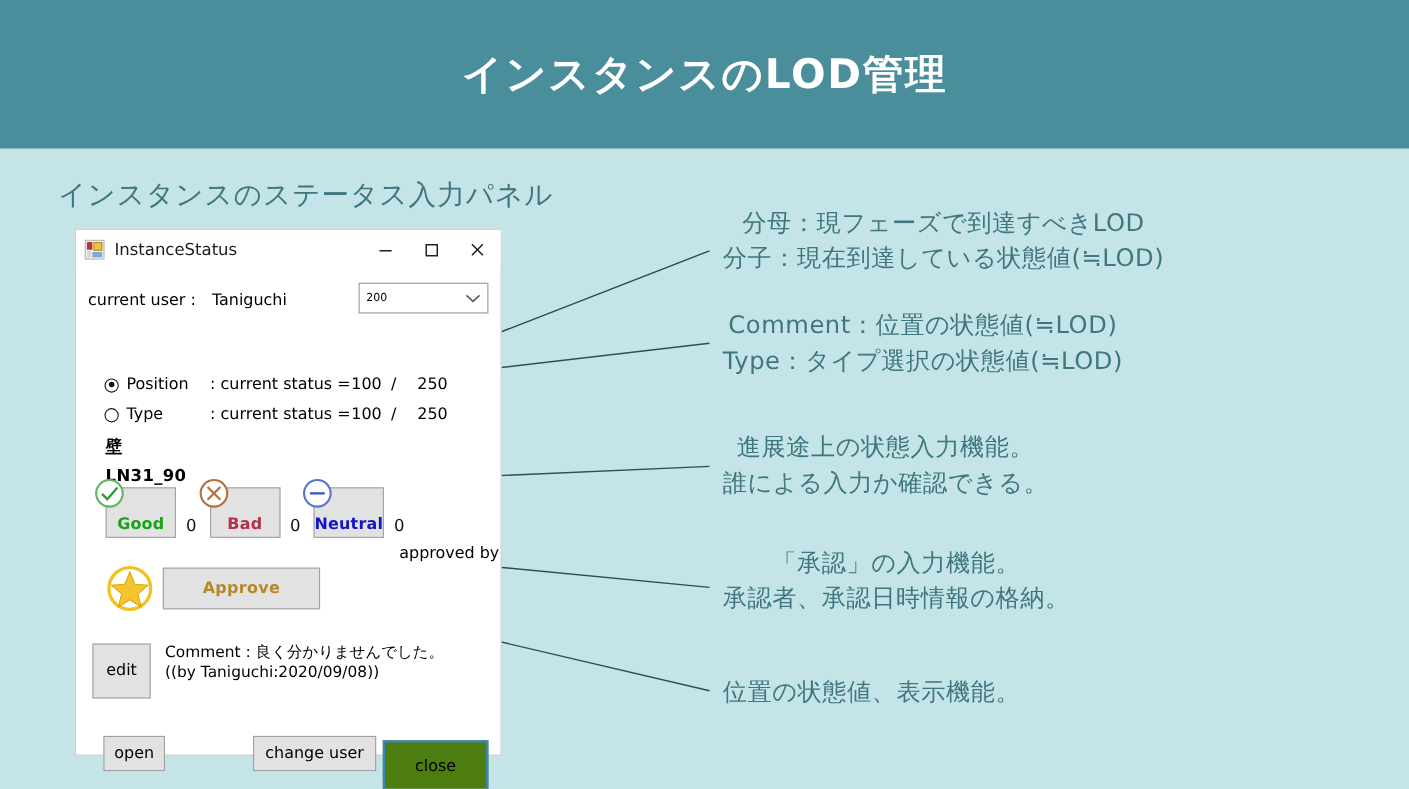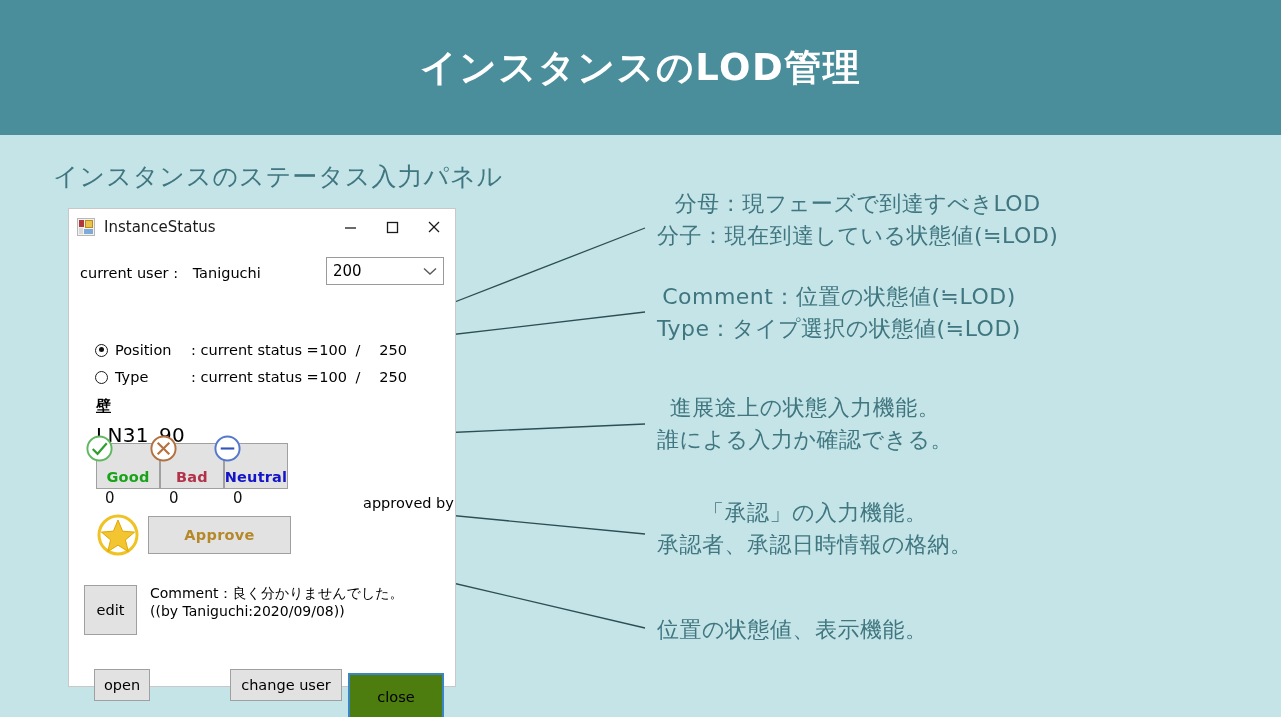--- a/index.html
+++ b/index.html
@@ -149,21 +149,21 @@
     height: 28px;
     border: 1px solid #9a9a9a;
     background: #fff;
     box-sizing: border-box;
     display: flex;
     align-items: center;
   }
   #lod-combobox-value {
     flex: 1 1 auto;
     padding-left: 6px;
-    font-size: 15px;
+    font-size: 10px;
     color: #000;
   }
   #lod-combobox-arrow {
     width: 26px;
     display: flex;
     align-items: center;
     justify-content: center;
   }
 
   
@@ -205,33 +205,34 @@
   #element-category {
     position: absolute;
     left: 27px; top: 152px;
     font-size: 15px;
     font-weight: bold;
     text-decoration: underline;
   }
   #element-id {
     position: absolute;
     left: 27px; top: 178px;
-    font-size: 20px;
+    font-size: 15px;
     letter-spacing: 0.3px;
+    font-weight: bold;
   }
 
   
   #vote-group {
     position: absolute;
     left: 27px;
     top: 198px;
     display: flex;
     align-items: flex-end;
   }
-  .vote-item { display: flex; align-items: flex-start; flex-direction: column; }
+  .vote-item { display: flex; align-items: flex-end; }
   .vote-btn {
     position: relative;
     width: 64px;
     height: 46px;
     background: #e2e2e2;
     border: 1px solid #a0a0a0;
     box-sizing: border-box;
     display: flex;
     align-items: flex-end;
     justify-content: center;

